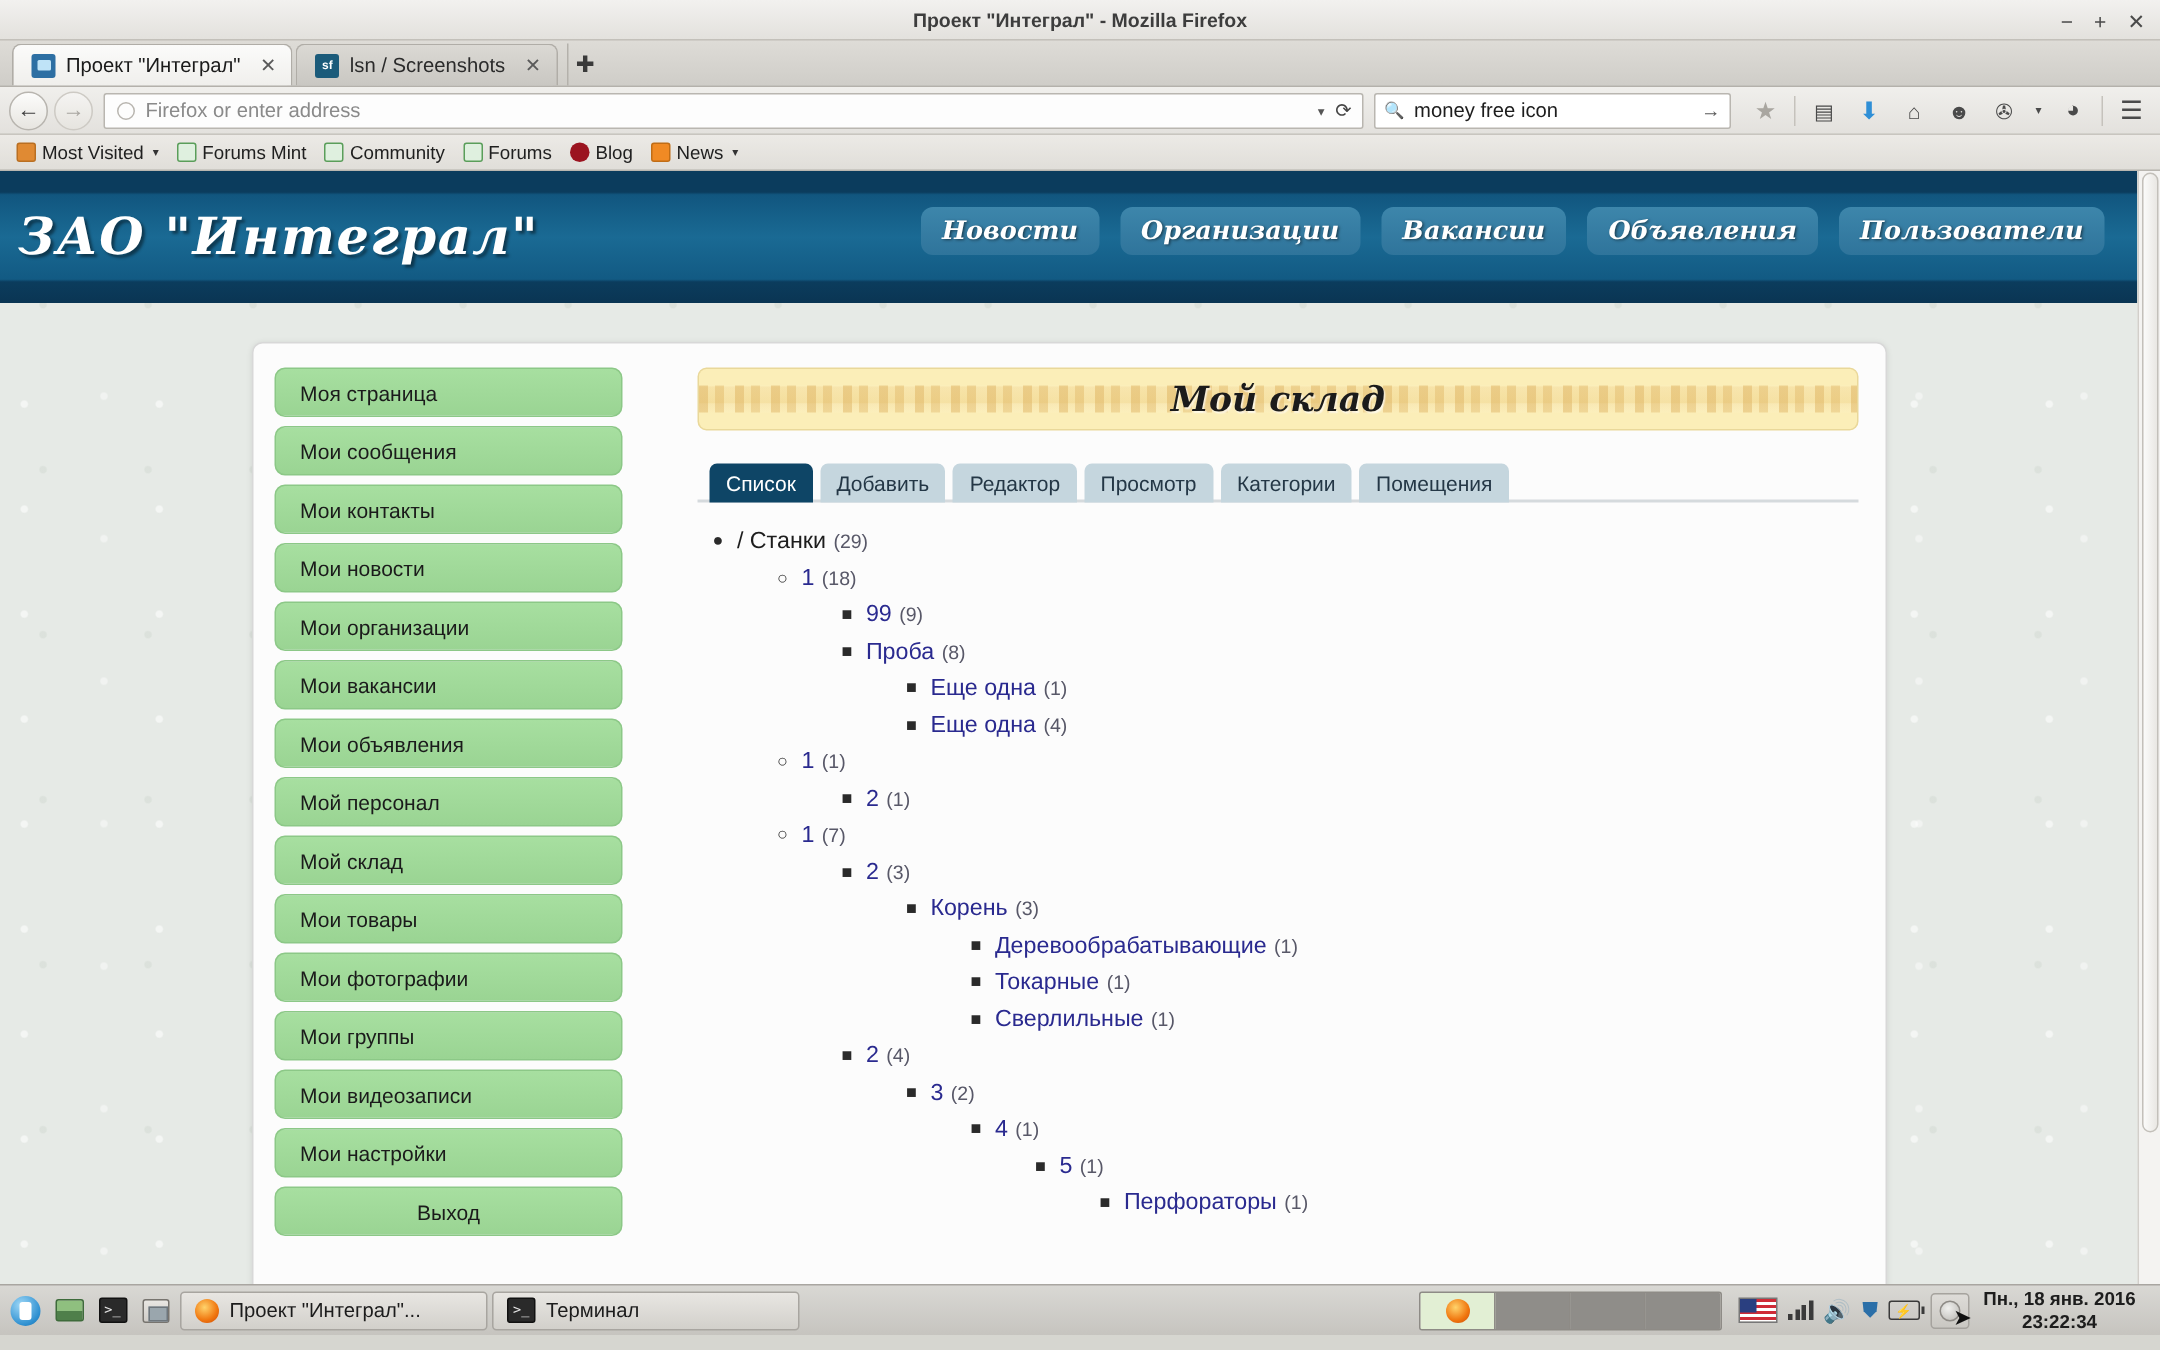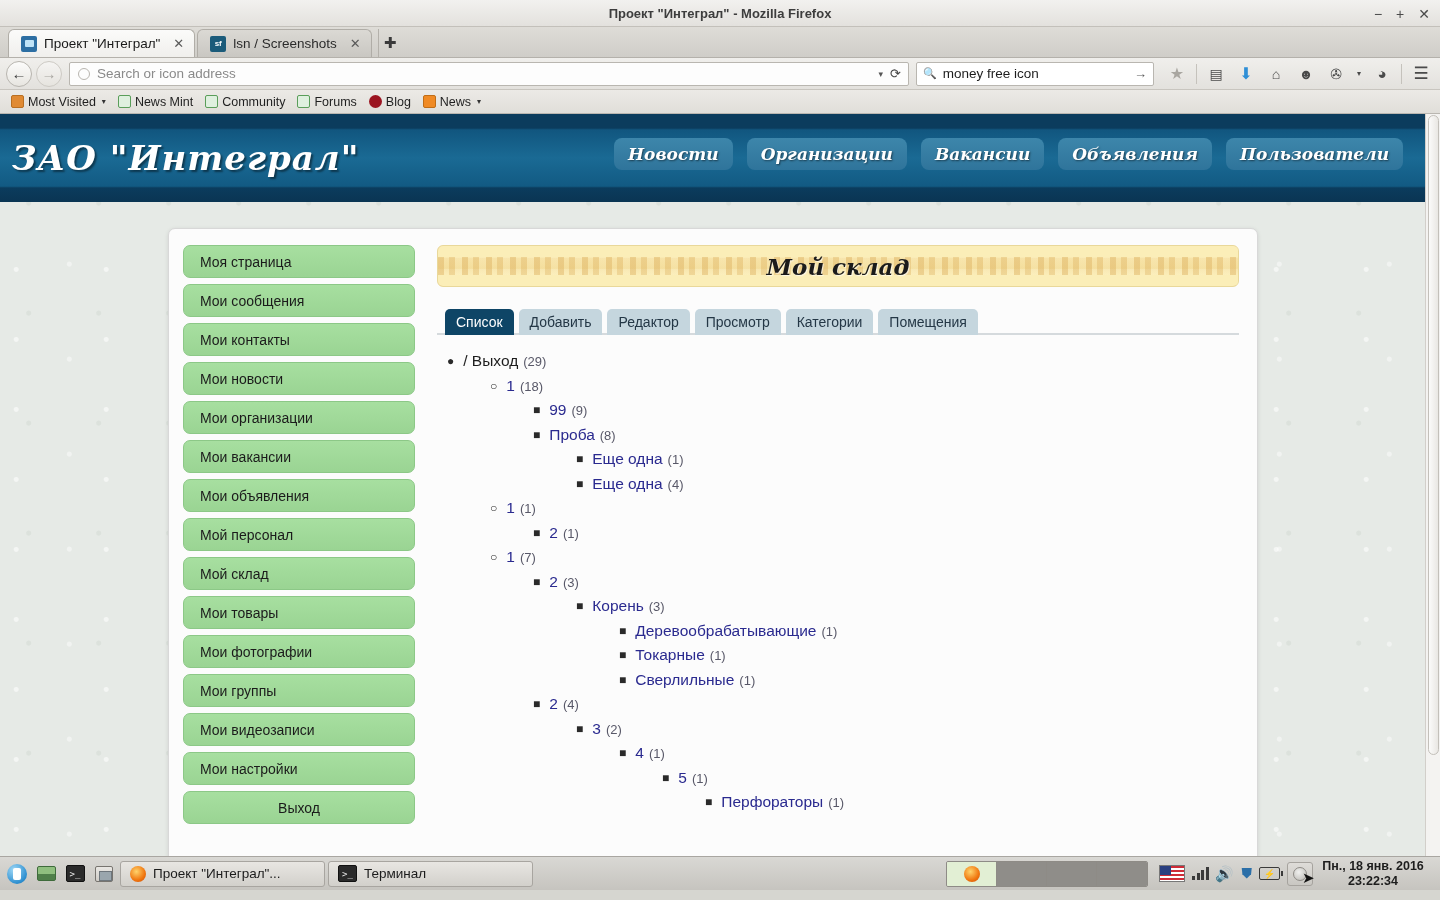--- a/index.html
+++ b/index.html
@@ -184,20 +184,21 @@
   
   .card {
     position: absolute; left: 168px; top: 114px;
     width: 1090px; min-height: 640px;
     background: #fcfcfc;
     border: 1px solid #d8d8d8;
     border-radius: 7px;
     box-shadow: 0 1px 4px rgba(0,0,0,.10);
     display: flex;
     padding: 16px 12px 20px 14px;
+    gap: 28px;
   }
   .sidebar { width: 232px; flex: 0 0 232px; }
   .side-item {
     height: 33px; margin-bottom: 6px;
     background: linear-gradient(to bottom, #a7dfa0, #9ad493);
     border: 1px solid #8cc887;
     border-radius: 7px;
     display: flex; align-items: center;
     padding-left: 16px;
     font-size: 14px; color: #1b1b1b;
@@ -384,21 +385,21 @@
   </div>
   <div class="newtab">✚</div>
 </div>
 
 <div class="navbar">
   <div class="navbtn">←</div>
   <div class="navbtn ghost">→</div>
 
   <div class="urlbar">
     <span class="globe"></span>
-    <span class="urlbar-text">Search or icon address</span>
+    <span class="urlbar-text">Firefox or enter address</span>
     <span class="caret">▾</span>
     <span class="reload">⟳</span>
   </div>
 
   <div class="searchbar">
     <span class="magnifier">🔍</span>
     <span class="searchbar-text">money free icon</span>
     <span class="go">→</span>
   </div>
 
@@ -416,21 +417,21 @@
 </div>
 
 <div class="bookmarks">
   <div class="bmk">
     <span class="bmk-ico orange"></span>
     <span>Most Visited</span>
     <span class="bmk-arrow">▾</span>
   </div>
   <div class="bmk">
     <span class="bmk-ico mint"></span>
-    <span>News Mint</span>
+    <span>Forums Mint</span>
   </div>
   <div class="bmk">
     <span class="bmk-ico mint"></span>
     <span>Community</span>
   </div>
   <div class="bmk">
     <span class="bmk-ico mint"></span>
     <span>Forums</span>
   </div>
   <div class="bmk">
@@ -488,21 +489,21 @@
           <div class="ptab">Добавить</div>
           <div class="ptab">Редактор</div>
           <div class="ptab">Просмотр</div>
           <div class="ptab">Категории</div>
           <div class="ptab">Помещения</div>
         </div>
 
         <div class="tree" id="tree">
             <div class="node" style="margin-left: 0px;">
               <span class="bullet disc">●</span>
-              <span class="node-label root">/ Выход</span>
+              <span class="node-label root">/ Станки</span>
               <span class="node-count">(29)</span>
             </div>
             <div class="node" style="margin-left: 43px;">
               <span class="bullet circle">○</span>
               <span class="node-label">1</span>
               <span class="node-count">(18)</span>
             </div>
             <div class="node" style="margin-left: 86px;">
               <span class="bullet square">■</span>
               <span class="node-label">99</span>

